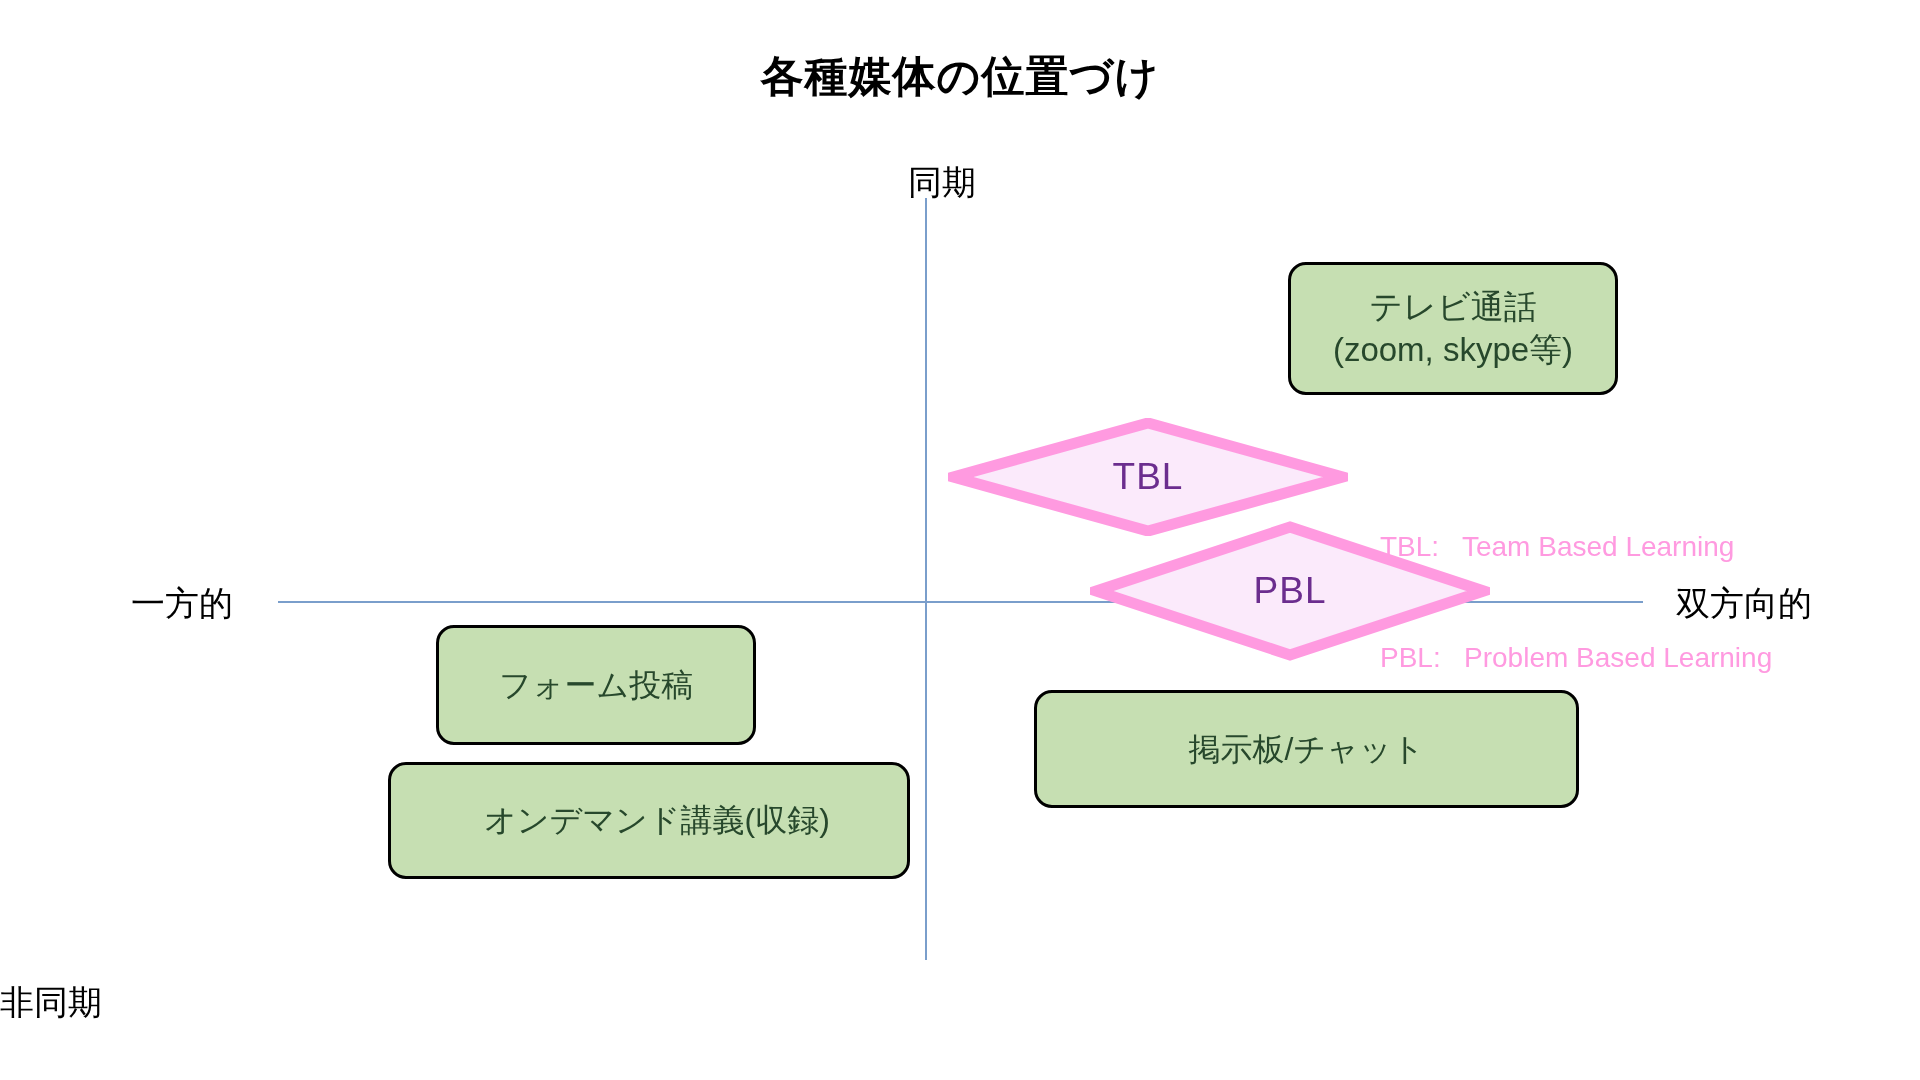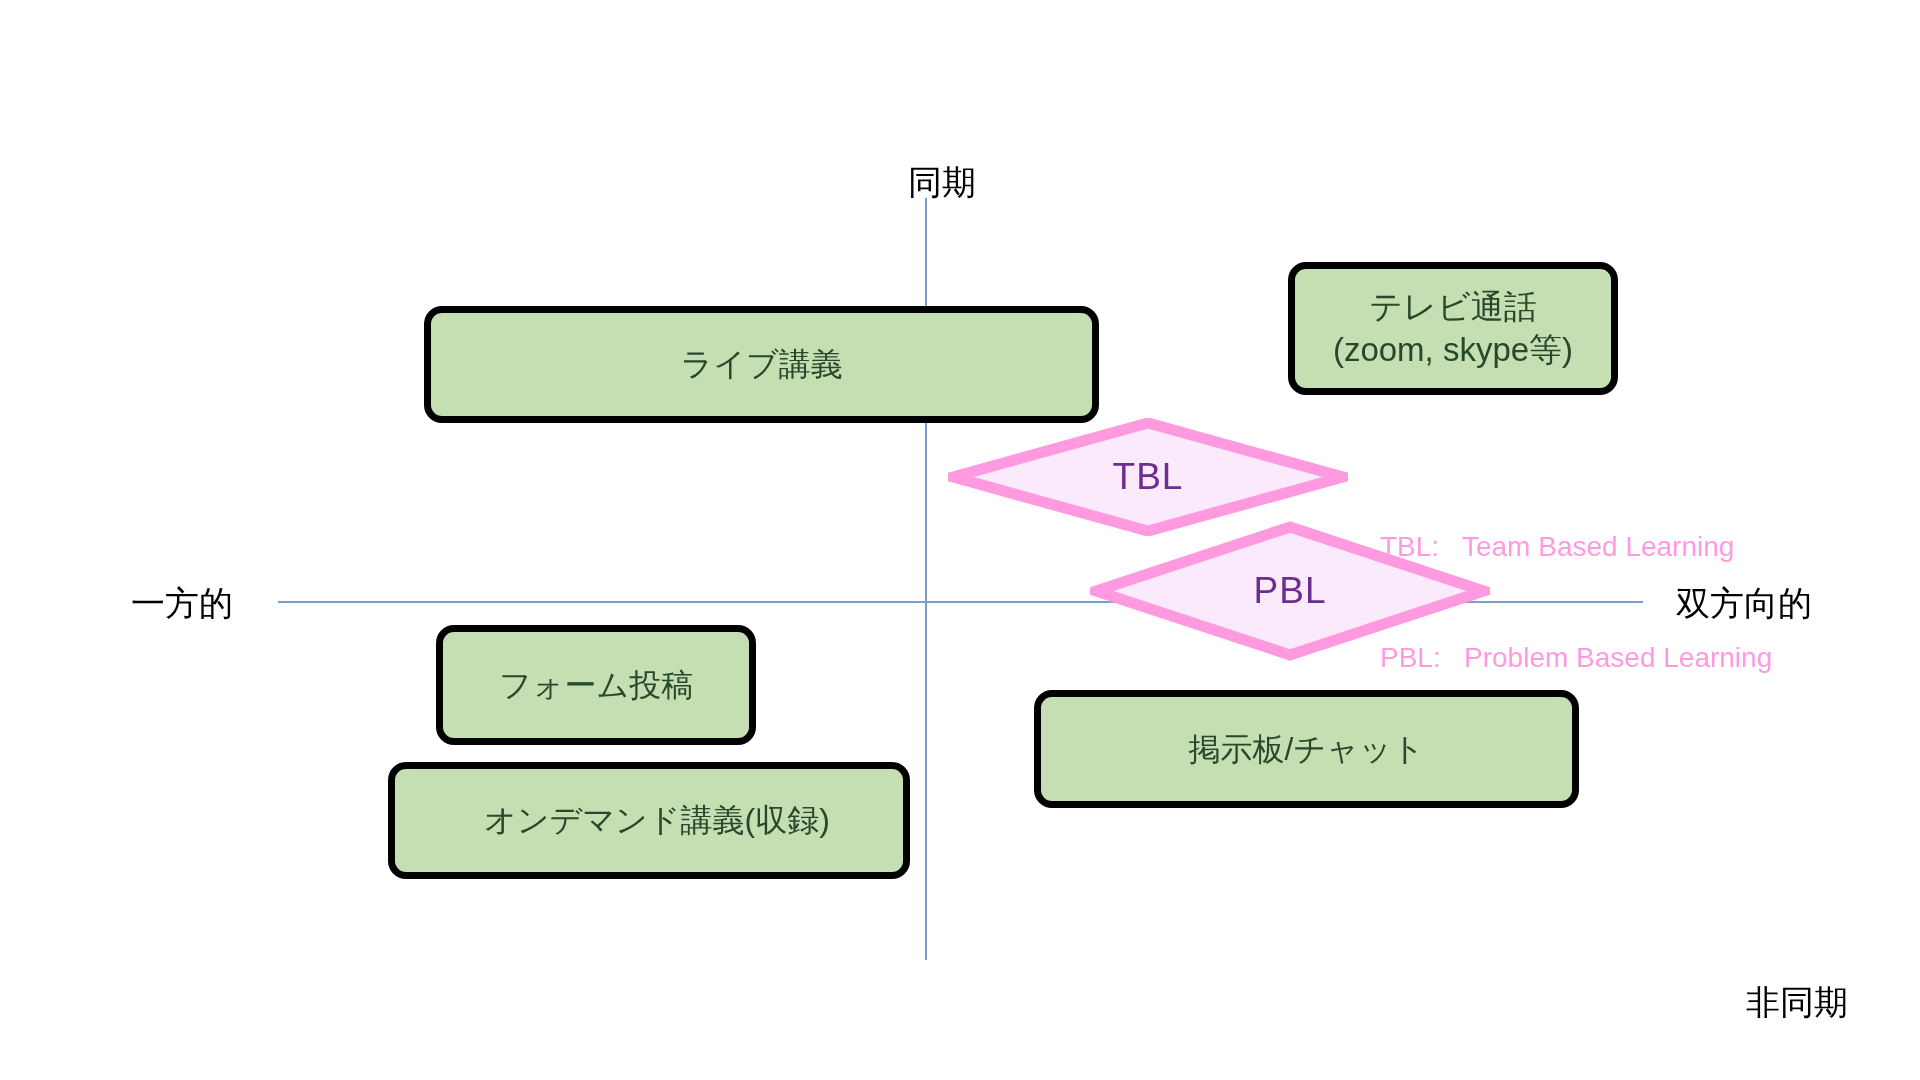--- a/index.html
+++ b/index.html
@@ -49,30 +49,30 @@
   }
 
   .axis-label {
     position: absolute;
     font-size: 34px;
     color: #000000;
     white-space: nowrap;
     font-family: "Liberation Sans", "DejaVu Sans", sans-serif;
   }
   #label-top    { left: 16px;     top: 160px; width: 1852px; text-align: center; }
-  #label-bottom { left: 0;     top: 980px; width: 1848px; text-align: right; }
+  #label-bottom { left: 0;     top: 980px; width: 1848px; text-align: left; }
   #label-left   { left: 131px; top: 581px; }
   #label-right  { left: 1676px;top: 581px; }
 
   
   .gbox {
     position: absolute;
     box-sizing: border-box;
     background: #c6dfb2;
-    border: 7px solid #000000;
+    border: 3px solid #000000;
     border-radius: 18px;
     display: flex;
     align-items: center;
     justify-content: center;
     text-align: center;
     color: #27482c;
     font-size: 32px;
     line-height: 1.28;
     font-family: "Liberation Sans", "DejaVu Sans", sans-serif;
   }
@@ -115,32 +115,30 @@
     white-space: pre;
     font-family: "Liberation Sans", "DejaVu Sans", sans-serif;
   }
   .legend-line { display: block; margin-left: 23px; }
 </style>
 </head>
 <body>
 
 <div id="canvas">
 
+  <div id="title">各種媒体の位置づけ</div>
 
   <div class="axis-line-v"></div>
   <div class="axis-line-h"></div>
 
   <div class="axis-label" id="label-top">同期</div>
   <div class="axis-label" id="label-bottom">非同期</div>
   <div class="axis-label" id="label-left">一方的</div>
   <div class="axis-label" id="label-right">双方向的</div>
 
-  <div class="gbox" id="box-live">
-    <span>ライブ講義</span>
-  </div>
 
   <div class="gbox" id="box-video">
     <span>
       <span style="display:block">テレビ通話</span>
       <span style="display:block">(zoom, skype等)</span>
     </span>
   </div>
 
   <div class="gbox" id="box-form">
     <span>フォーム投稿</span>

